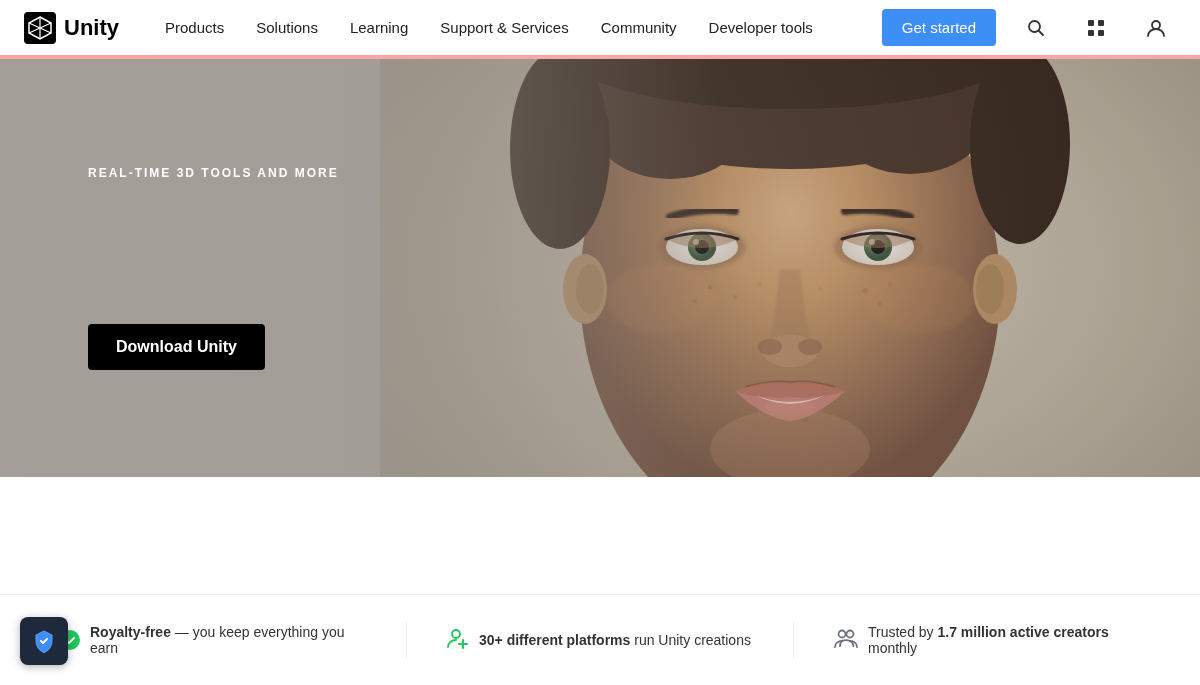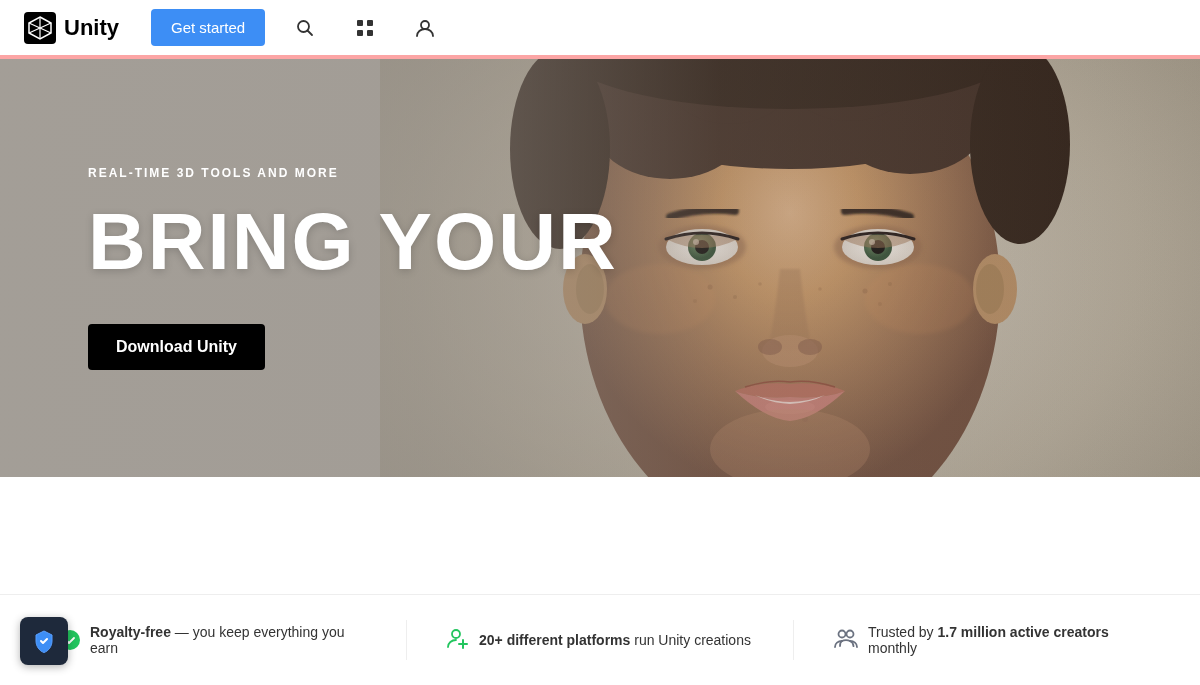--- a/index.html
+++ b/index.html
@@ -106,20 +106,28 @@
     <svg class="nav-logo-icon" viewBox="0 0 32 32" fill="none">
       <rect width="32" height="32" rx="4" fill="#000"></rect>
       <polygon points="16,5 27,11 27,21 16,27 5,21 5,11" fill="none" stroke="#fff" stroke-width="1.5"></polygon>
       <line x1="16" y1="5" x2="16" y2="27" stroke="#fff" stroke-width="1.2"></line>
       <line x1="5" y1="11" x2="27" y2="21" stroke="#fff" stroke-width="1.2"></line>
       <line x1="27" y1="11" x2="5" y2="21" stroke="#fff" stroke-width="1.2"></line>
     </svg>
     <span class="nav-logo-text">Unity</span>
   </a>
 
+  <div class="nav-links">
+    <a class="nav-link" href="#">Products</a>
+    <a class="nav-link" href="#">Solutions</a>
+    <a class="nav-link" href="#">Learning</a>
+    <a class="nav-link" href="#">Support &amp; Services</a>
+    <a class="nav-link" href="#">Community</a>
+    <a class="nav-link" href="#">Developer tools</a>
+  </div>
 
   <div class="nav-right">
     <button class="btn-get-started">Get started</button>
     <button class="nav-icon-btn">
       <svg width="20" height="20" viewBox="0 0 20 20" fill="none">
         <circle cx="8.5" cy="8.5" r="5.5" stroke="#333" stroke-width="1.8"></circle>
         <line x1="12.5" y1="12.5" x2="17" y2="17" stroke="#333" stroke-width="1.8" stroke-linecap="round"></line>
       </svg>
     </button>
     <button class="nav-icon-btn">
@@ -268,21 +276,21 @@
       <rect x="340" y="480" width="140" height="120" rx="20" fill="#c09878"></rect>
 
       <rect width="820" height="600" fill="url(#skinGrad)" opacity="0.05"></rect>
     </svg>
   </div>
   <div class="hero-bg"></div>
 
   <div class="hero-content">
     <p class="hero-eyebrow">REAL-TIME 3D TOOLS AND MORE</p>
     <h1 class="hero-headline">
-      <span>BRING YOUR</span><br>
+      <br>
     </h1>
     <button class="hero-cta">Download Unity</button>
   </div>
 </section>
 
 <div class="bottom-bar">
   <div class="bottom-item">
     <div class="check-circle">
       <svg viewBox="0 0 12 12" fill="none">
         <path d="M2 6l3 3 5-5" stroke="#fff" stroke-width="1.8" stroke-linecap="round" stroke-linejoin="round"></path>
@@ -299,21 +307,21 @@
     <span style="font-size:20px; color:#22c55e;">
       
       <svg width="22" height="22" viewBox="0 0 22 22" fill="none">
         <circle cx="9" cy="7" r="4" stroke="#22c55e" stroke-width="1.8"></circle>
         <path d="M1 20c0-4 3.6-7 8-7" stroke="#22c55e" stroke-width="1.8" stroke-linecap="round"></path>
         <line x1="16" y1="13" x2="16" y2="21" stroke="#22c55e" stroke-width="2" stroke-linecap="round"></line>
         <line x1="12" y1="17" x2="20" y2="17" stroke="#22c55e" stroke-width="2" stroke-linecap="round"></line>
       </svg>
     </span>
     <span class="bottom-item-text">
-      <strong>20+ different platforms</strong> run Unity creations
+      <strong>30+ different platforms</strong> run Unity creations
     </span>
   </div>
 
   <div class="divider"></div>
 
   <div class="bottom-item">
     <span>
       <svg width="24" height="22" viewBox="0 0 24 22" fill="none">
         <circle cx="8" cy="7" r="3.5" stroke="#6b7280" stroke-width="1.8"></circle>
         <circle cx="16" cy="7" r="3.5" stroke="#6b7280" stroke-width="1.8"></circle>

